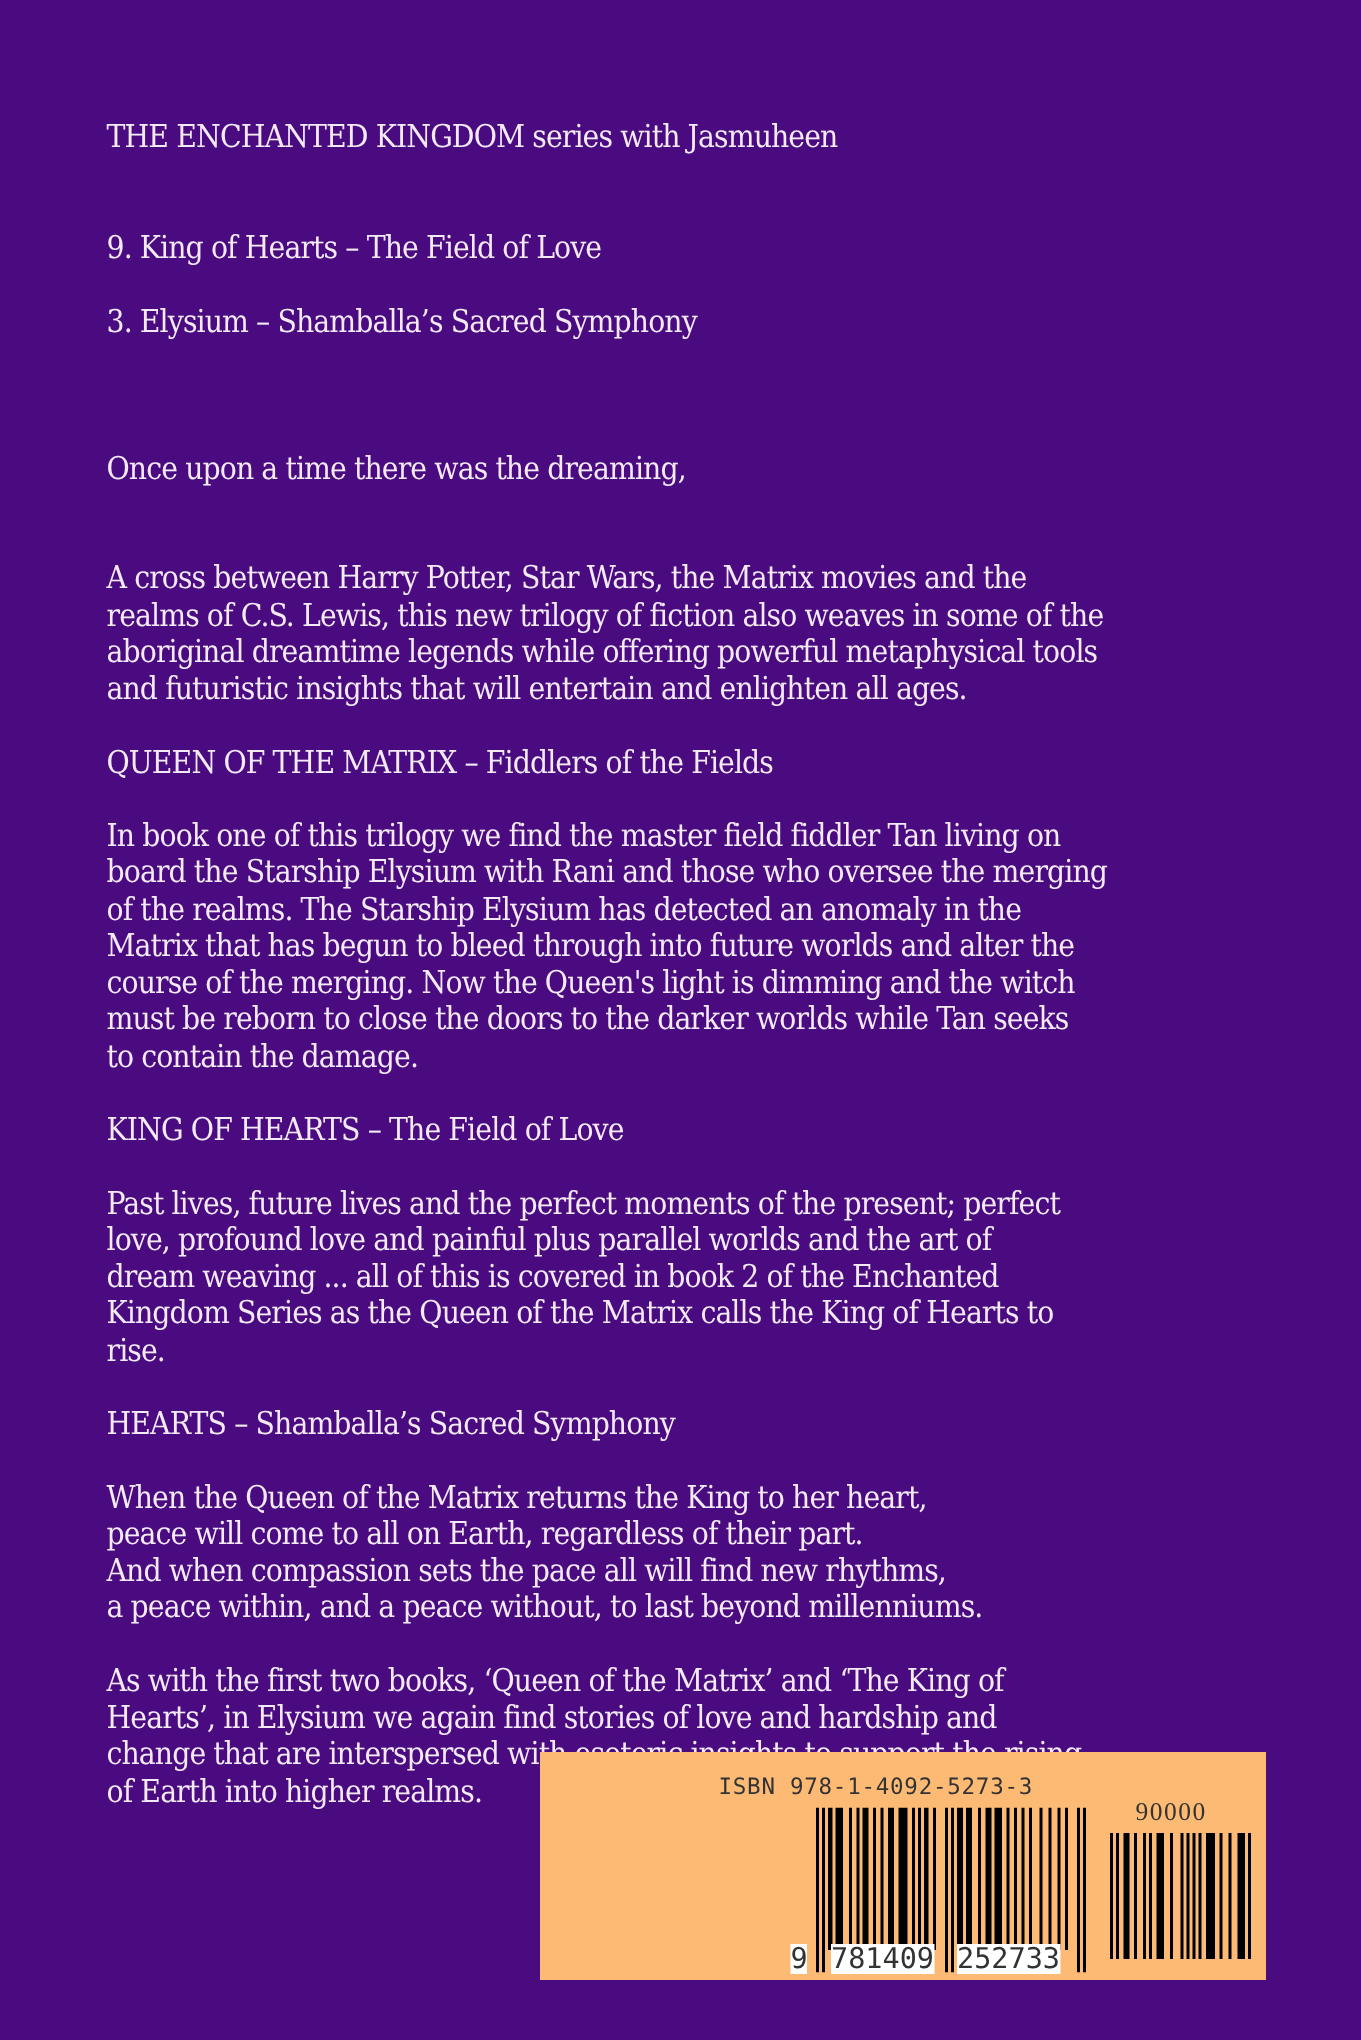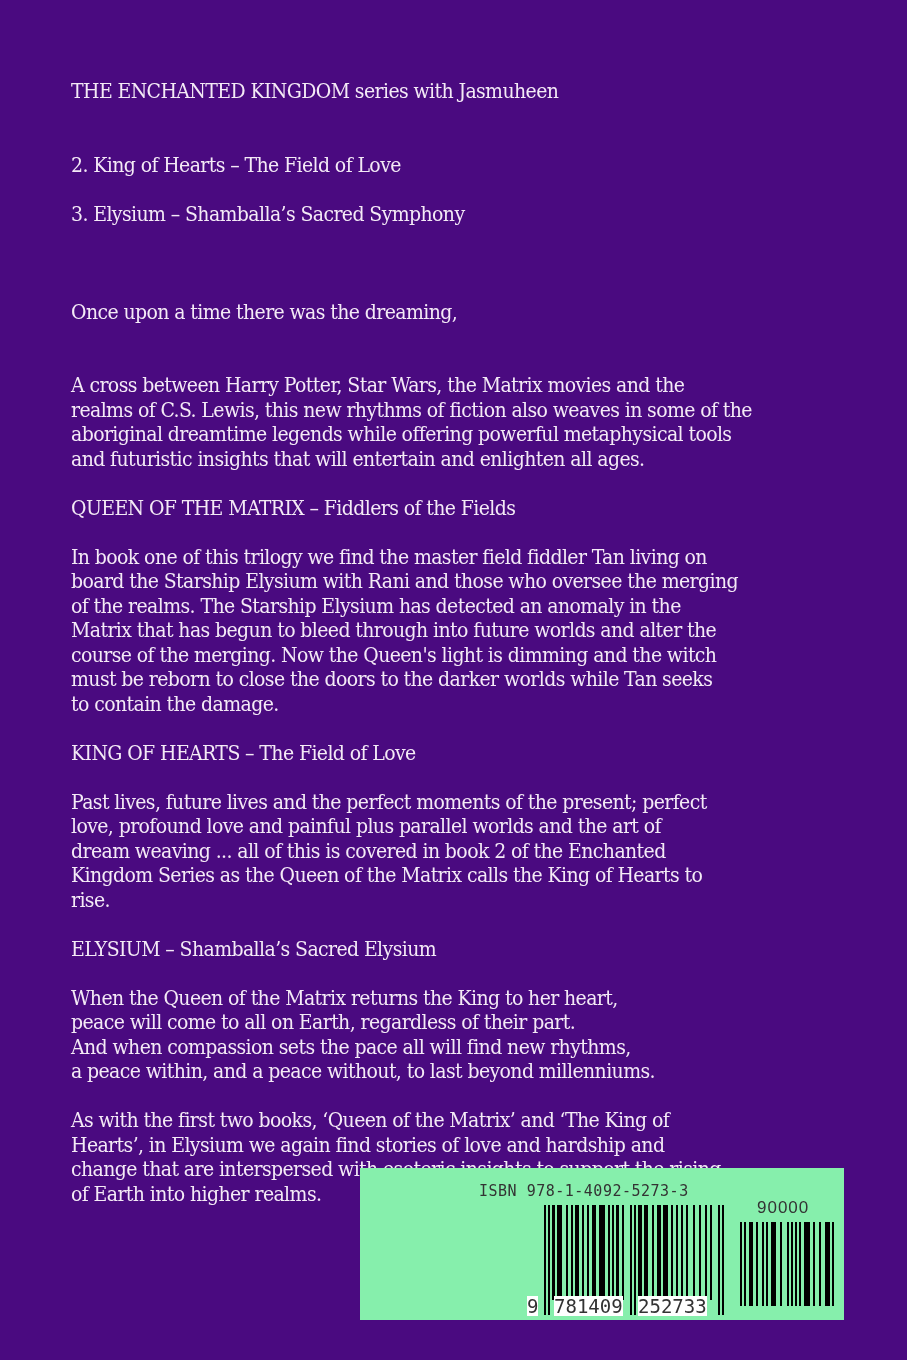--- a/index.html
+++ b/index.html
@@ -12,71 +12,71 @@
   }
   .text {
     position:absolute; left:71px; top:79px; width:800px;
     font-size:21px; line-height:24.5px;
     letter-spacing:-0.6px;
     font-stretch:condensed;
   }
   .text .p { margin:0 0 24.5px 0; white-space:pre-line; }
   .barcode-box {
     position:absolute; left:360px; top:1168px; width:484px; height:152px;
-    background:#86efac;
+    background:#fdba74;
   }
   .isbn-label {
     position:absolute; left:119px; top:14px;
     font-family:"DejaVu Sans Mono","Liberation Mono",monospace;
     font-size:15px; color:#333; letter-spacing:0.5px;
   }
   .addon-label {
     position:absolute; left:397px; top:30px;
-    font-family:Liberation Sans, sans-serif;
+    font-family:Liberation Serif, serif;
     font-size:17px; color:#333; letter-spacing:1px;
   }
   .bars-main { position:absolute; left:184px; top:37px; height:110px; width:180px; }
   .bars-add { position:absolute; left:380px; top:54px; height:84px; width:95px; }
   .digits {
     position:absolute; top:128px;
     font-family:"DejaVu Sans Mono","Liberation Mono",monospace;
     font-size:19px; color:#333; background:#fff; line-height:20px;
   }
 </style>
 </head>
 <body>
 
 <div class="text">
   <div class="p">THE ENCHANTED KINGDOM series with Jasmuheen</div>
   <div class="p">
-    <div>2. King of Hearts – The Field of Love</div>
+    <div>9. King of Hearts – The Field of Love</div>
     <div>3. Elysium – Shamballa’s Sacred Symphony</div>
   </div>
   <div class="p">
     <div>Once upon a time there was the dreaming,</div>
   </div>
   <div class="p">A cross between Harry Potter, Star Wars, the Matrix movies and the
-realms of C.S. Lewis, this new rhythms of fiction also weaves in some of the
+realms of C.S. Lewis, this new trilogy of fiction also weaves in some of the
 aboriginal dreamtime legends while offering powerful metaphysical tools
 and futuristic insights that will entertain and enlighten all ages.</div>
   <div class="p">QUEEN OF THE MATRIX – Fiddlers of the Fields</div>
   <div class="p">In book one of this trilogy we find the master field fiddler Tan living on
 board the Starship Elysium with Rani and those who oversee the merging
 of the realms. The Starship Elysium has detected an anomaly in the
 Matrix that has begun to bleed through into future worlds and alter the
 course of the merging. Now the Queen's light is dimming and the witch
 must be reborn to close the doors to the darker worlds while Tan seeks
 to contain the damage.</div>
   <div class="p">KING OF HEARTS – The Field of Love</div>
   <div class="p">Past lives, future lives and the perfect moments of the present; perfect
 love, profound love and painful plus parallel worlds and the art of
 dream weaving ... all of this is covered in book 2 of the Enchanted
 Kingdom Series as the Queen of the Matrix calls the King of Hearts to
 rise.</div>
-  <div class="p">ELYSIUM – Shamballa’s Sacred Elysium</div>
+  <div class="p">HEARTS – Shamballa’s Sacred Symphony</div>
   <div class="p">When the Queen of the Matrix returns the King to her heart,
 peace will come to all on Earth, regardless of their part.
 And when compassion sets the pace all will find new rhythms,
 a peace within, and a peace without, to last beyond millenniums.</div>
   <div class="p">As with the first two books, ‘Queen of the Matrix’ and ‘The King of
 Hearts’, in Elysium we again find stories of love and hardship and
 change that are interspersed with esoteric insights to support the rising
 of Earth into higher realms.</div>
 </div>
 

